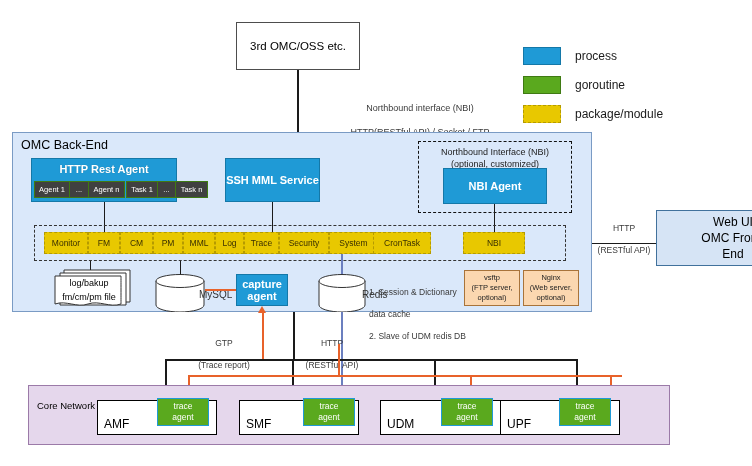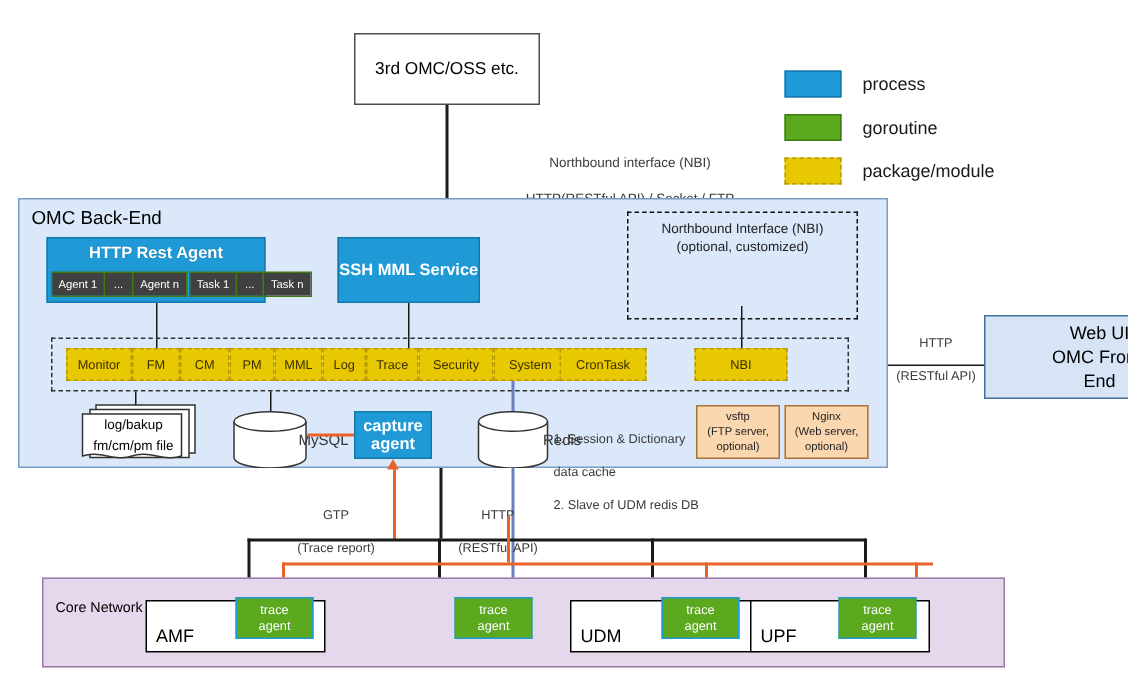--- a/index.html
+++ b/index.html
@@ -274,20 +274,23 @@
 
   <div class="abs process center" style="left:225px; top:158px; width:95px; height:44px;">
     <span>SSH MML Service</span>
   </div>
 
   <div class="abs dashframe" style="left:418px; top:141px; width:154px; height:72px;">
     <div class="nbi-frame-label">
       <div>Northbound Interface (NBI)</div>
       <div>(optional, customized)</div>
     </div>
+  </div>
+  <div class="abs process center" style="left:443px; top:168px; width:104px; height:36px;">
+    <span>NBI  Agent</span>
   </div>
 
   <div class="abs line black" style="left:104px; top:202px; width:1px; height:30px;"></div>
   <div class="abs line black" style="left:272px; top:202px; width:1px; height:30px;"></div>
   <div class="abs line black" style="left:494px; top:204px; width:1px; height:28px;"></div>
 
   <div class="abs dashframe thin" style="left:34px; top:225px; width:532px; height:36px;"></div>
 
   <div class="abs modgroup" style="left:44px; top:232px; height:22px;">
     <div class="module" style="width:42px;">Monitor</div>
@@ -402,20 +405,23 @@
   </div>
 
   <div class="abs nf-box" style="left:97px; top:400px; width:120px; height:35px;">
     <div class="nf-label">AMF</div>
   </div>
   <div class="trace-agent" style="left:157px; top:398px; width:50px; height:26px;">
     <span>trace</span>
     <span>agent</span>
   </div>
 
+  <div class="abs nf-box" style="left:239px; top:400px; width:120px; height:35px;">
+    <div class="nf-label">SMF</div>
+  </div>
   <div class="trace-agent" style="left:303px; top:398px; width:50px; height:26px;">
     <span>trace</span>
     <span>agent</span>
   </div>
 
   <div class="abs nf-box" style="left:380px; top:400px; width:126px; height:35px;">
     <div class="nf-label">UDM</div>
   </div>
   <div class="trace-agent" style="left:441px; top:398px; width:50px; height:26px;">
     <span>trace</span>

